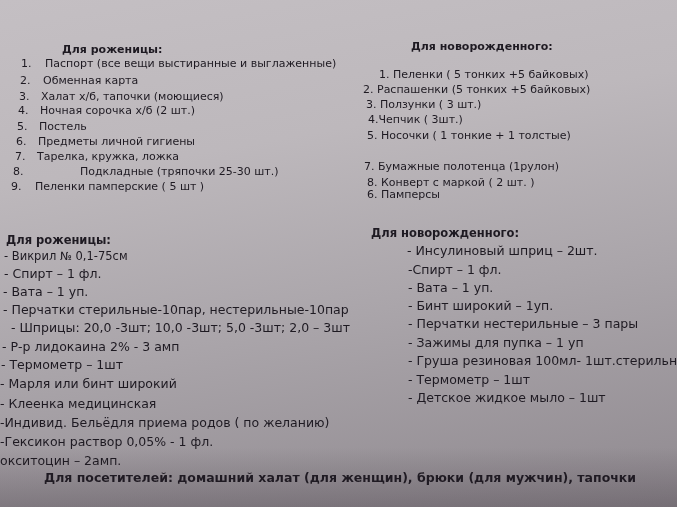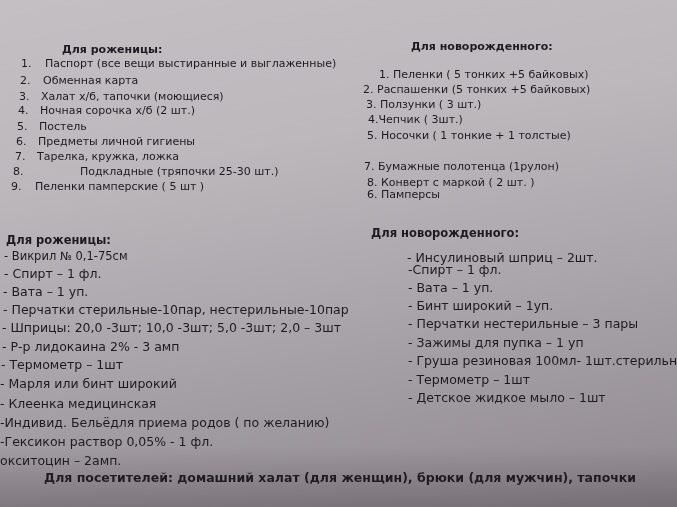--- a/index.html
+++ b/index.html
@@ -50,33 +50,33 @@
     <div class="t li" style="left:367px;top:176px;">8. Конверт с маркой ( 2 шт. )</div>
   </div>
 
 
   <div class="t h2" style="left:6px;top:233px;font-size:11.5px;">Для  роженицы:</div>
   <div>
     <div class="t med" style="left:4px;top:249px;font-size:11.5px;"> - Викрил № 0,1-75см</div>
     <div class="t med" style="left:4px;top:266px;"> - Спирт – 1 фл.</div>
     <div class="t med" style="left:3px;top:284px;"> - Вата – 1 уп.</div>
     <div class="t med" style="left:3px;top:302px;"> - Перчатки стерильные-10пар, нестерильные-10пар</div>
-    <div class="t med" style="left:2px;top:320px;"> - Шприцы: 20,0 -3шт; 10,0 -3шт; 5,0 -3шт; 2,0 – 3шт</div>
+    <div class="t med" style="left:11px;top:320px;"> - Шприцы: 20,0 -3шт; 10,0 -3шт; 5,0 -3шт; 2,0 – 3шт</div>
     <div class="t med" style="left:2px;top:339px;">- Р-р лидокаина 2% - 3 амп</div>
     <div class="t med" style="left:1px;top:357px;">- Термометр – 1шт</div>
     <div class="t med" style="left:0px;top:376px;">- Марля или бинт широкий</div>
     <div class="t med" style="left:0px;top:396px;">- Клеенка медицинская</div>
     <div class="t med" style="left:0px;top:415px;">-Индивид. Бельёдля приема родов ( по желанию)</div>
     <div class="t med" style="left:0px;top:434px;">-Гексикон раствор 0,05% - 1 фл.</div>
     <div class="t med" style="left:0px;top:453px;">окситоцин – 2амп.</div>
   </div>
 
   <div class="t h2" style="left:371px;top:226px;font-size:11.5px;">Для новорожденного:</div>
   <div>
-    <div class="t med" style="left:407px;top:250px;">- Инсулиновый шприц – 2шт.</div>
+    <div class="t med" style="left:407px;top:243px;">- Инсулиновый шприц – 2шт.</div>
     <div class="t med" style="left:408px;top:262px;">-Спирт – 1 фл.</div>
     <div class="t med" style="left:408px;top:280px;">-  Вата – 1 уп.</div>
     <div class="t med" style="left:408px;top:298px;"> - Бинт широкий – 1уп.</div>
     <div class="t med" style="left:408px;top:316px;"> - Перчатки нестерильные – 3 пары</div>
     <div class="t med" style="left:408px;top:335px;"> - Зажимы для пупка – 1 уп</div>
     <div class="t med" style="left:408px;top:353px;"> - Груша резиновая 100мл- 1шт.стерильная</div>
     <div class="t med" style="left:408px;top:372px;">  - Термометр – 1шт</div>
     <div class="t med" style="left:408px;top:390px;">  - Детское жидкое мыло – 1шт</div>
   </div>
 

